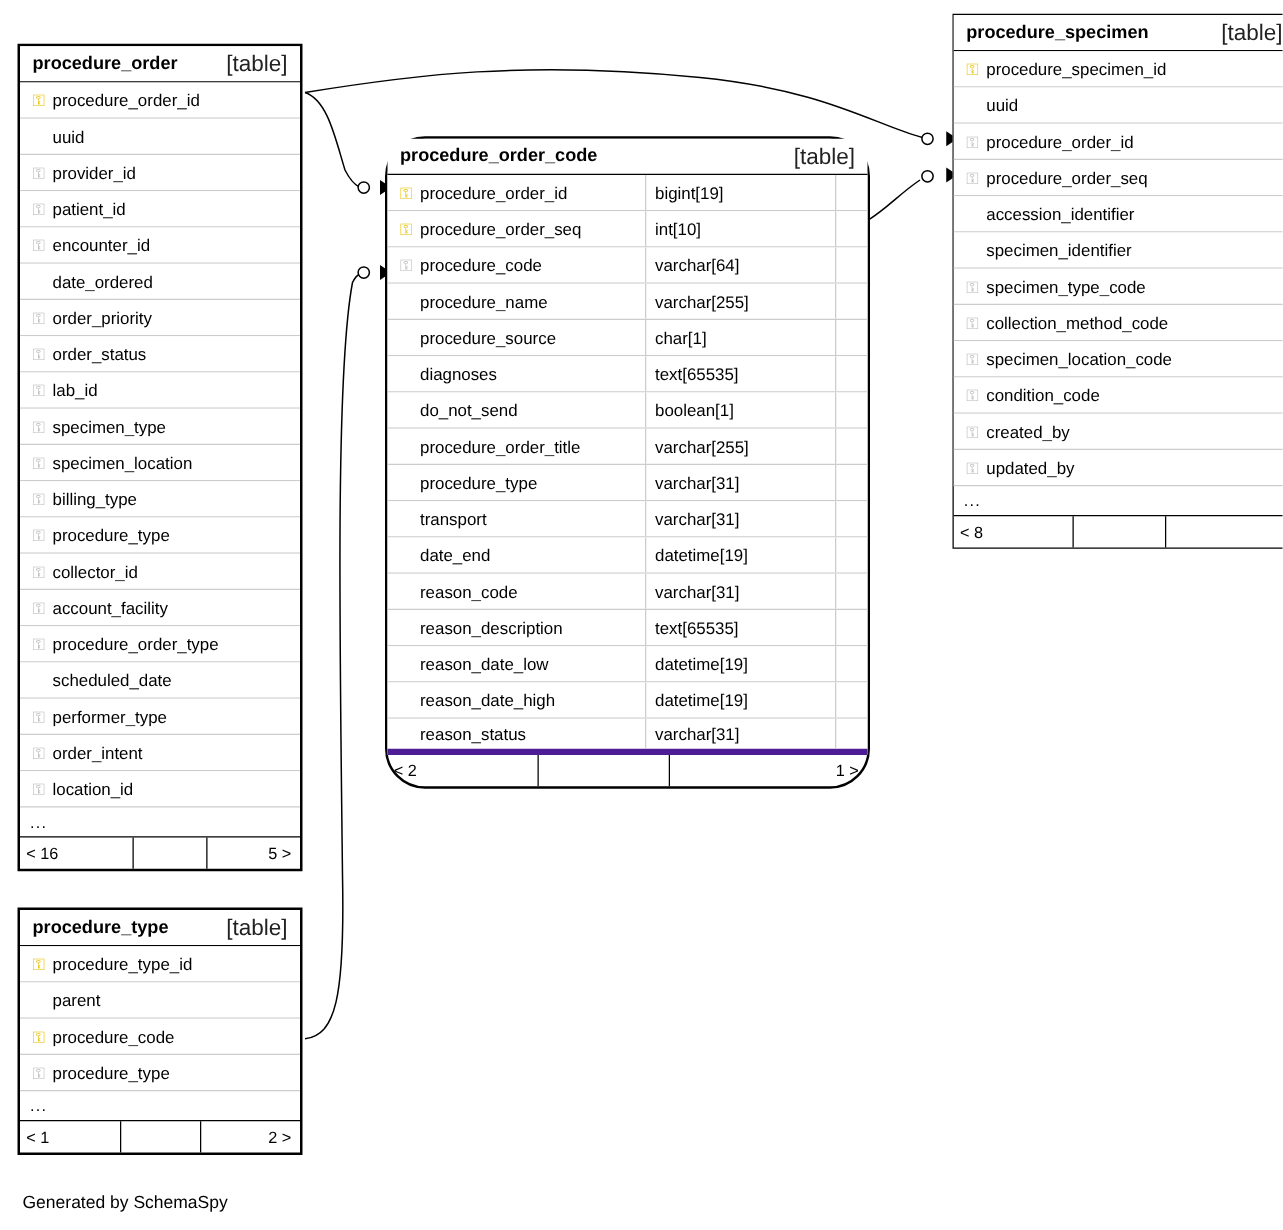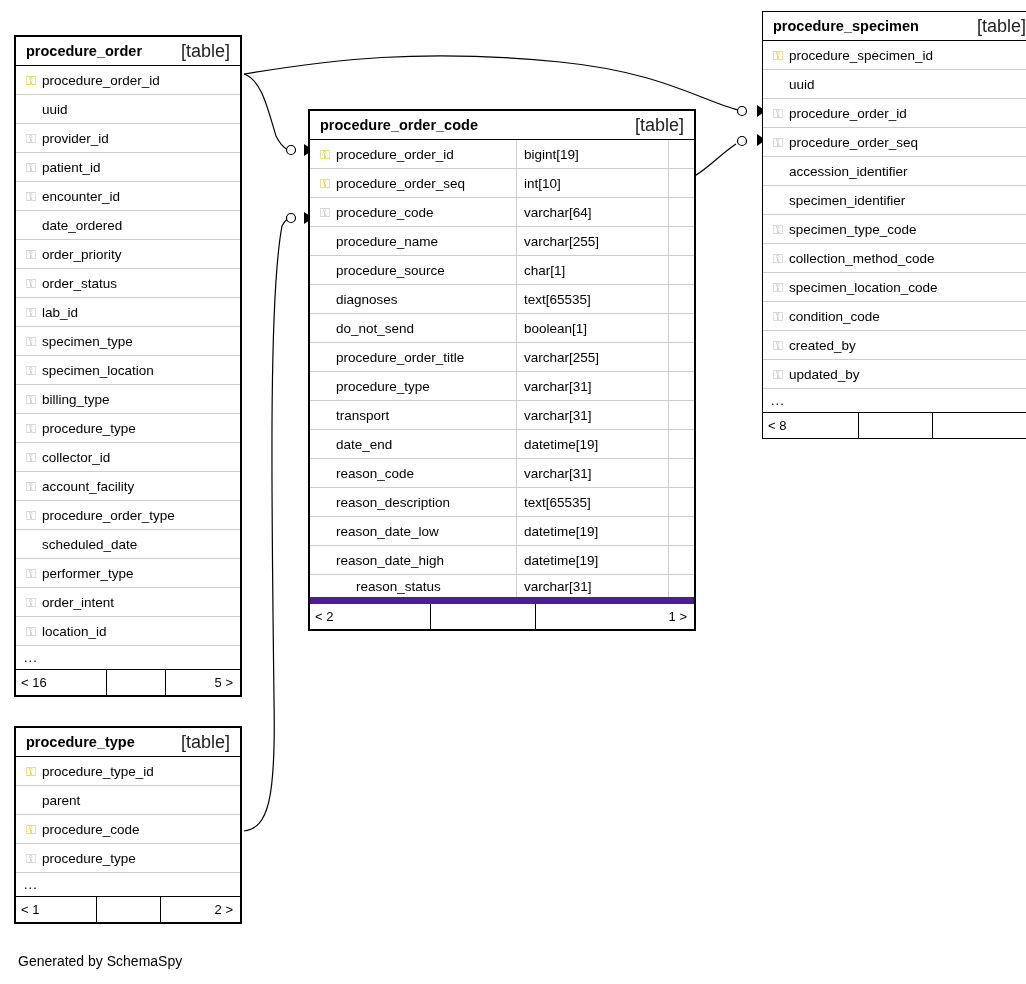--- a/index.html
+++ b/index.html
@@ -148,21 +148,21 @@
   .generated {
     position: absolute;
     left: 18px;
     top: 953px;
     font-size: 14px;
     color: #000000;
   }
   
   #tbl-procedure_order { left: 14px; top: 35px; width: 228px; }
   #tbl-procedure_type  { left: 14px; top: 726px; width: 228px; }
-  #tbl-procedure_order_code { left: 308px; top: 109px; width: 388px; }
+  #tbl-procedure_order_code { left: 308px; top: 109px; width: 388px; border-radius: 32px; }
   #tbl-procedure_specimen { left: 762px; top: 11px; width: 275px; }
 </style>
 </head>
 <body>
 
 <div id="diagram">
 
   <svg class="connectors" viewBox="0 0 1026 984">
 
     <path d="M 244 74 C 330 60 420 48 560 62 C 660 72 700 100 738 110" fill="none" stroke="#000000" stroke-width="1.2"></path>
@@ -470,21 +470,21 @@
         <span class="col-pad"></span>
       </div>
     <div class="row">
         <span class="col-name">
           <span class="key none">⚿</span>
           <span>reason_date_high</span>
         </span>
         <span class="col-type">datetime[19]</span>
         <span class="col-pad"></span>
       </div>
-    <div class="row" style="border-bottom:7px solid #4c1d95;padding-left:20px;">
+    <div class="row" style="border-bottom:5px solid #4c1d95;">
         <span class="col-name">
           <span class="key none">⚿</span>
           <span>reason_status</span>
         </span>
         <span class="col-type">varchar[31]</span>
         <span class="col-pad"></span>
       </div>
     <div class="footer-row">
       <span class="footer-cell footer-left" style="width:120px">&lt; 2</span>
       <span class="footer-cell footer-mid" style="width:106px"></span>

